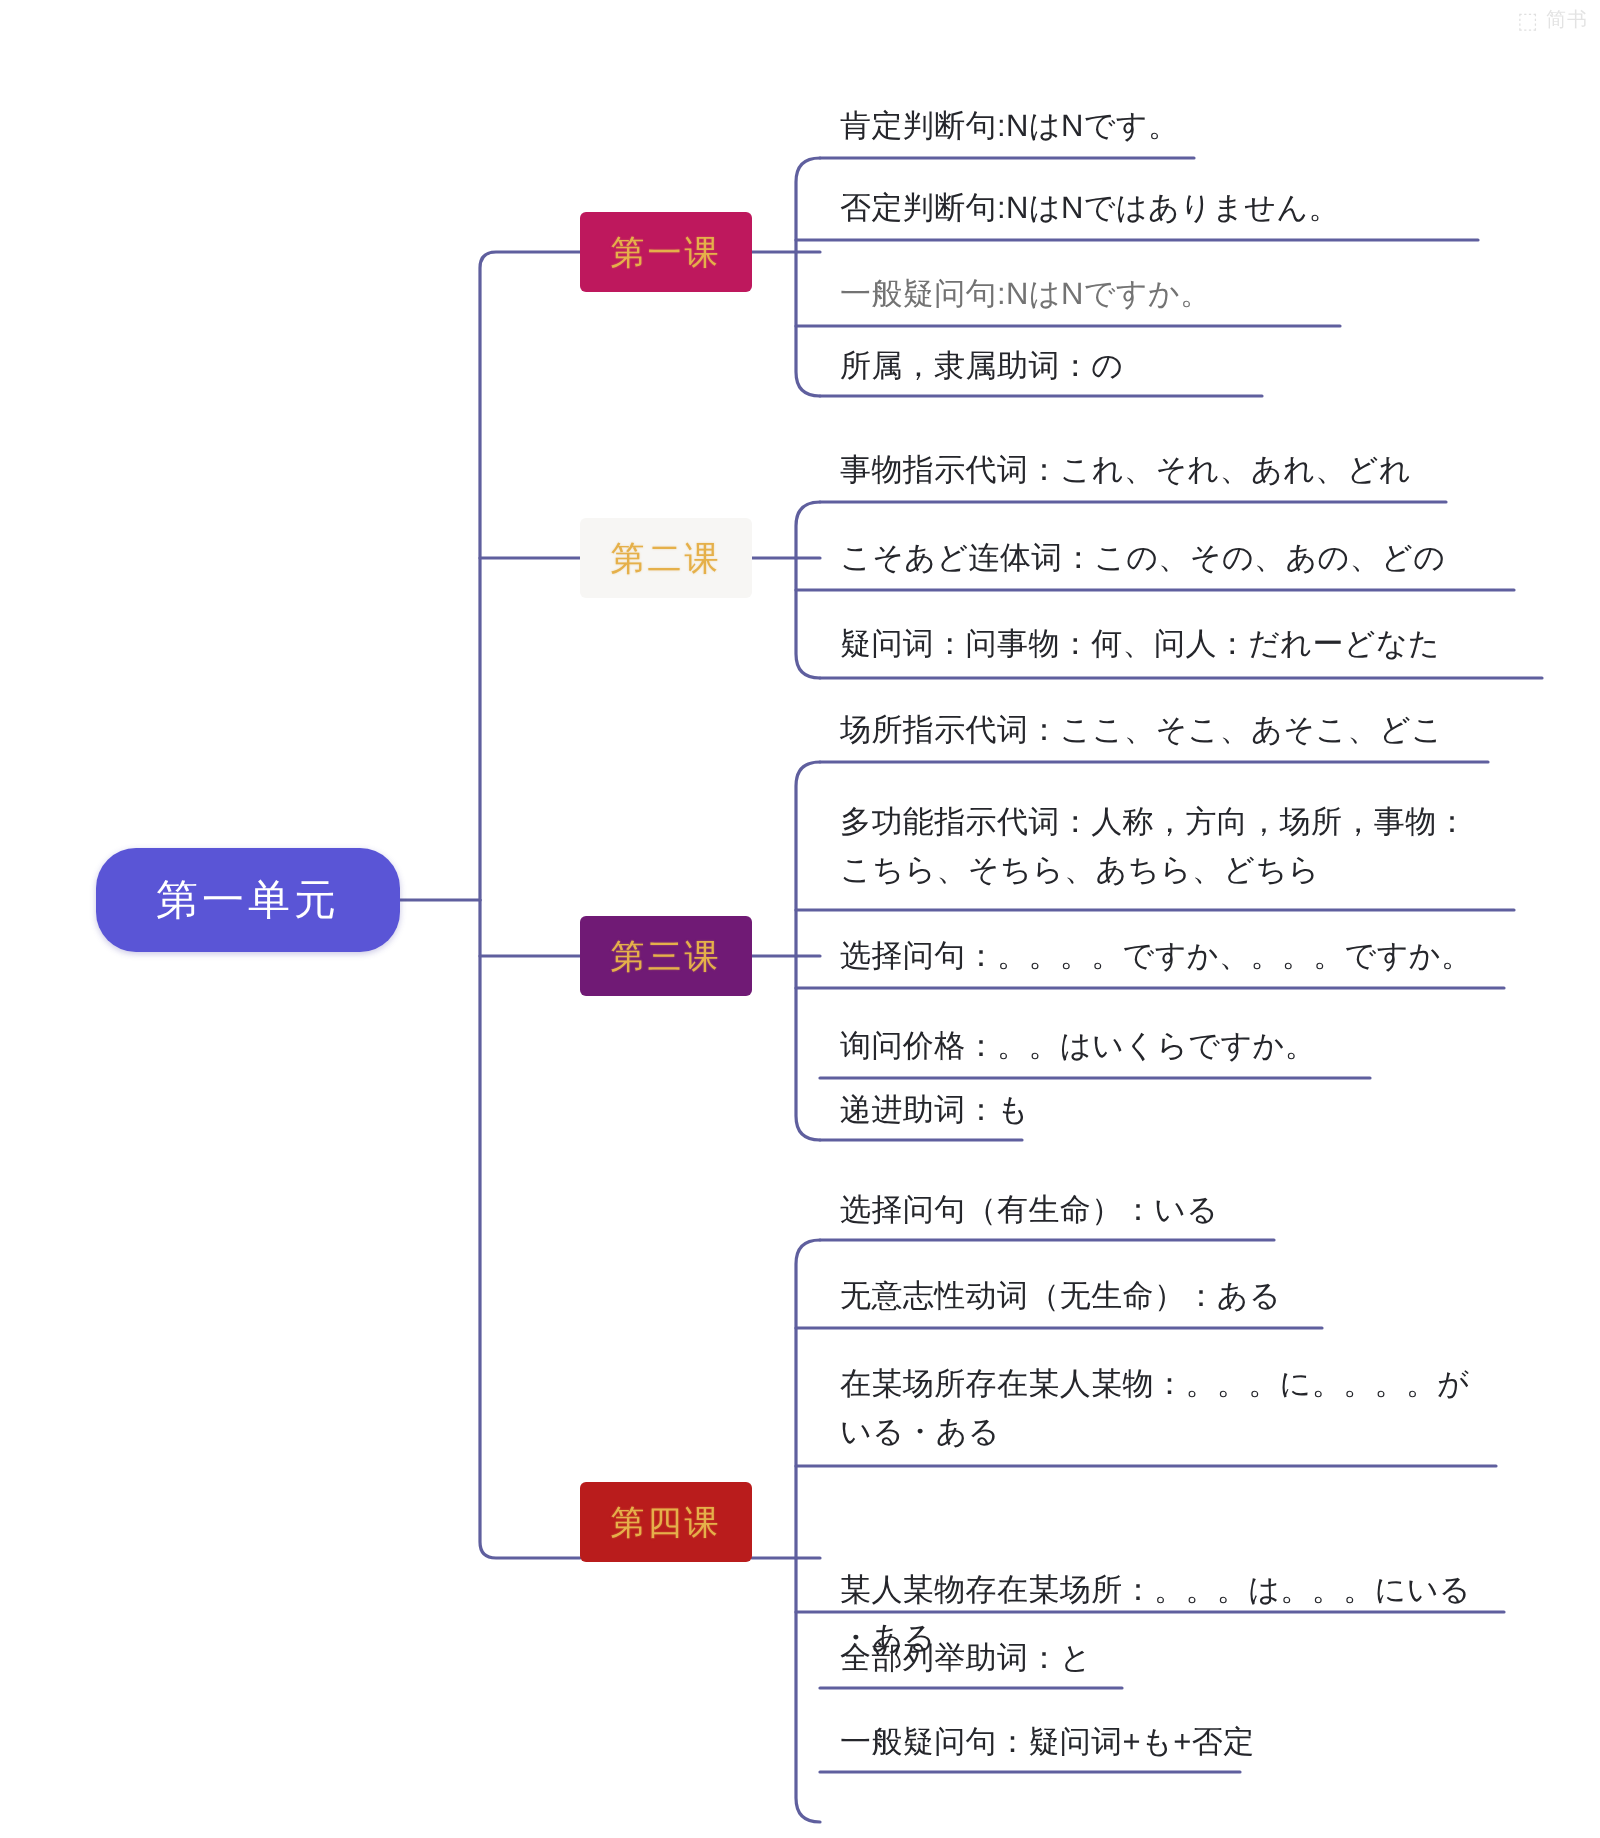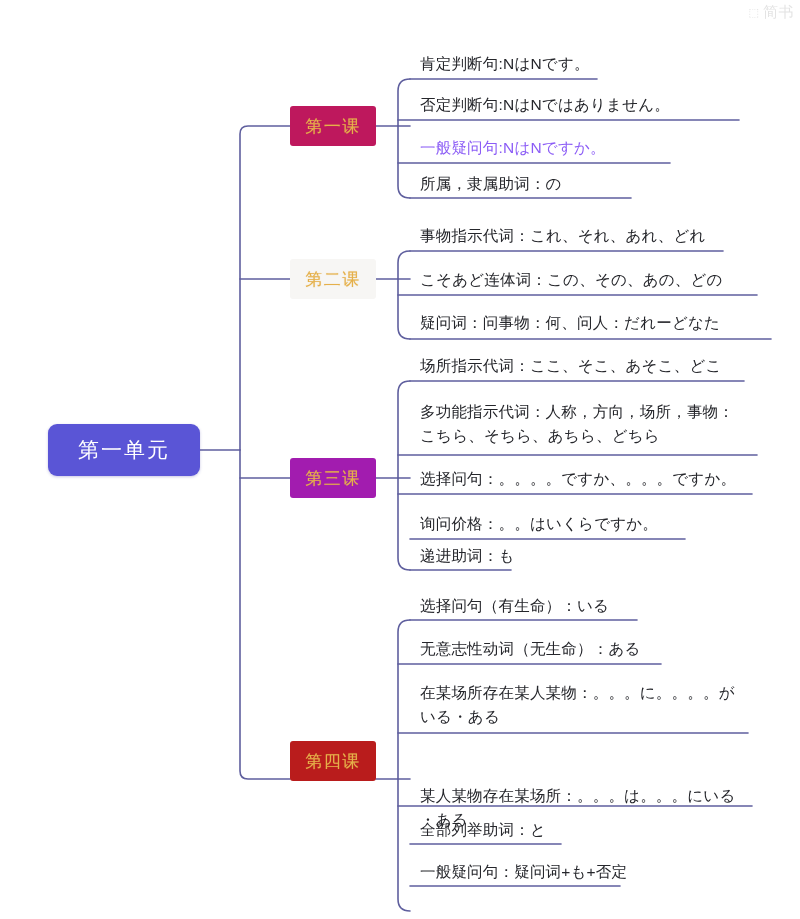--- a/index.html
+++ b/index.html
@@ -26,21 +26,21 @@
     left: 0; top: 0;
     width: 800px; height: 919px;
     pointer-events: none;
   }
 
   
   #root-node {
     position: absolute;
     left: 48px; top: 424px;
     width: 152px; height: 52px;
-    border-radius: 9px;
+    border-radius: 20px;
     background: #5a55d6;
     display: flex;
     align-items: center;
     justify-content: center;
     box-shadow: 0 1px 3px rgba(60,55,160,.28);
   }
   #root-node .root-label {
     color: #ffffff;
     font-size: 21px;
     letter-spacing: 2px;
@@ -87,21 +87,21 @@
     gap: 4px;
     opacity: .30;
   }
   #watermark .wm-glyph {
     font-size: 11px;
     color: #9a9a9a;
     line-height: 1;
     font-family: "DejaVu Sans", sans-serif;
   }
   #watermark .wm-text {
-    font-size: 15px;
+    font-size: 10px;
     color: #a5a5a5;
     letter-spacing: .5px;
   }
 </style>
 </head>
 <body style="background: rgb(255, 255, 255);">
 
 <div id="mindmap-root">
 
   <div id="watermark">
@@ -160,30 +160,30 @@
   <div id="root-node" style="background: rgb(90, 85, 214);">
     <span class="root-label" style="color: rgb(255, 255, 255);">第一单元</span>
   </div>
 
   <div class="branch-node" style="left: 290px; top: 106px; width: 86px; background: #be185d;">
     <span class="branch-label" style="color: rgb(229, 176, 74);">第一课</span>
   </div>
   <div class="branch-node" style="left: 290px; top: 259px; width: 86px; background: rgb(247, 246, 244);">
     <span class="branch-label" style="color: rgb(229, 176, 74);">第二课</span>
   </div>
-  <div class="branch-node" style="left: 290px; top: 458px; width: 86px; background: #a21caf;">
+  <div class="branch-node" style="left: 290px; top: 458px; width: 86px; background: #701a75;">
     <span class="branch-label" style="color: rgb(229, 176, 74);">第三课</span>
   </div>
   <div class="branch-node" style="left: 290px; top: 741px; width: 86px; background: #b91c1c;">
     <span class="branch-label" style="color: rgb(229, 176, 74);">第四课</span>
   </div>
 
   <div class="leaf" style="left: 420px; top: 52px; color: rgb(37, 38, 43);">肯定判断句:NはNです。</div>
   <div class="leaf" style="left: 420px; top: 93px; color: rgb(37, 38, 43);">否定判断句:NはNではありません。</div>
-  <div class="leaf" style="left: 420px; top: 136px; color: #8b5cf6;">一般疑问句:NはNですか。</div>
+  <div class="leaf" style="left: 420px; top: 136px; color: #737373;">一般疑问句:NはNですか。</div>
   <div class="leaf" style="left: 420px; top: 172px; color: rgb(37, 38, 43);">所属，隶属助词：の</div>
 
   <div class="leaf" style="left: 420px; top: 224px; color: rgb(37, 38, 43);">事物指示代词：これ、それ、あれ、どれ</div>
   <div class="leaf" style="left: 420px; top: 268px; color: rgb(37, 38, 43);">こそあど连体词：この、その、あの、どの</div>
   <div class="leaf" style="left: 420px; top: 311px; color: rgb(37, 38, 43);">疑问词：问事物：何、问人：だれーどなた</div>
 
   <div class="leaf" style="left: 420px; top: 354px; color: rgb(37, 38, 43);">场所指示代词：ここ、そこ、あそこ、どこ</div>
   <div class="leaf" style="left: 420px; top: 400px; color: rgb(37, 38, 43);">多功能指示代词：人称，方向，场所，事物：
 こちら、そちら、あちら、どちら</div>
   <div class="leaf" style="left: 420px; top: 467px; color: rgb(37, 38, 43);">选择问句：。。。。ですか、。。。ですか。</div>

